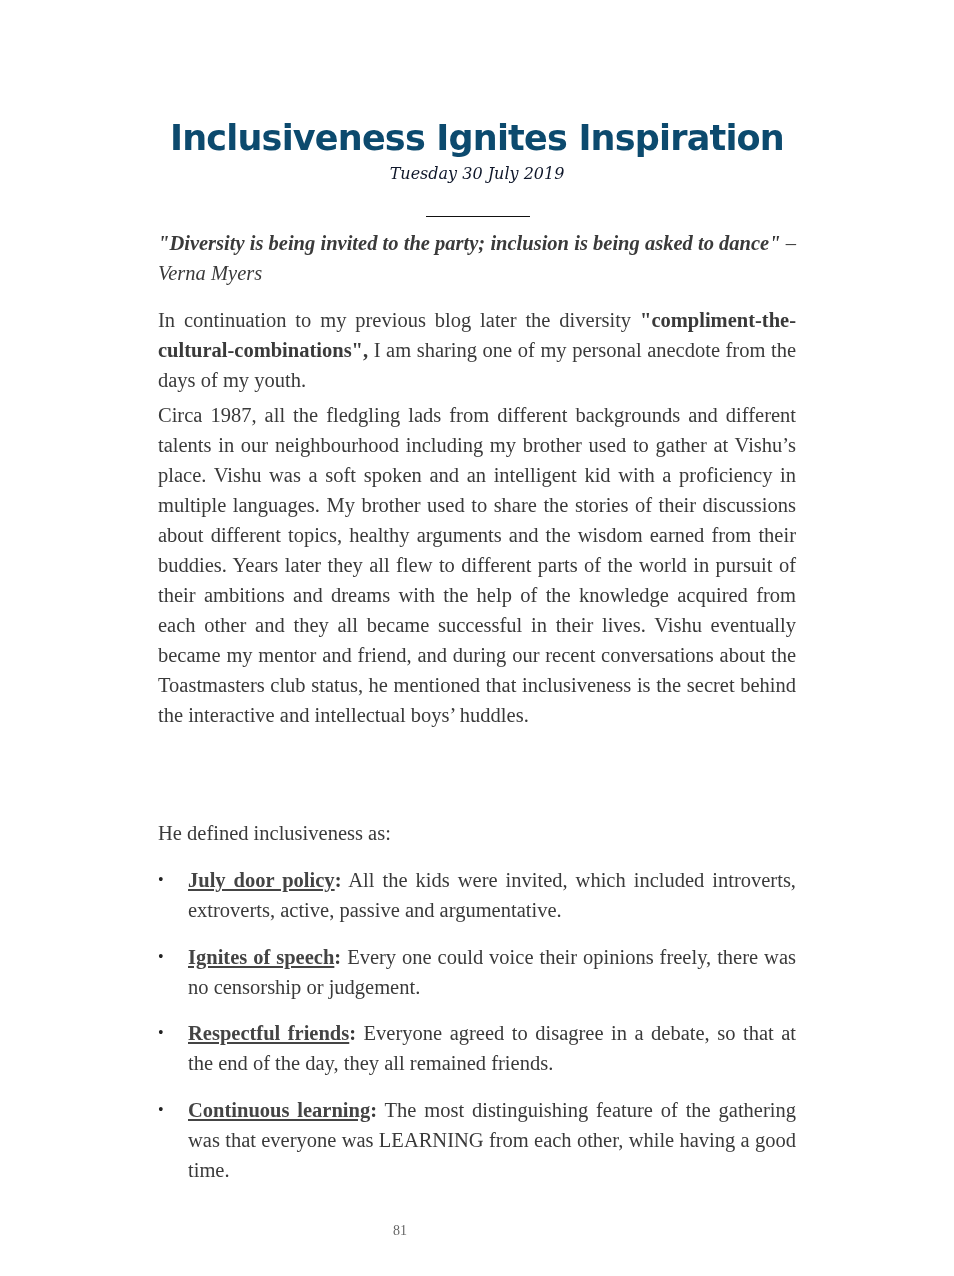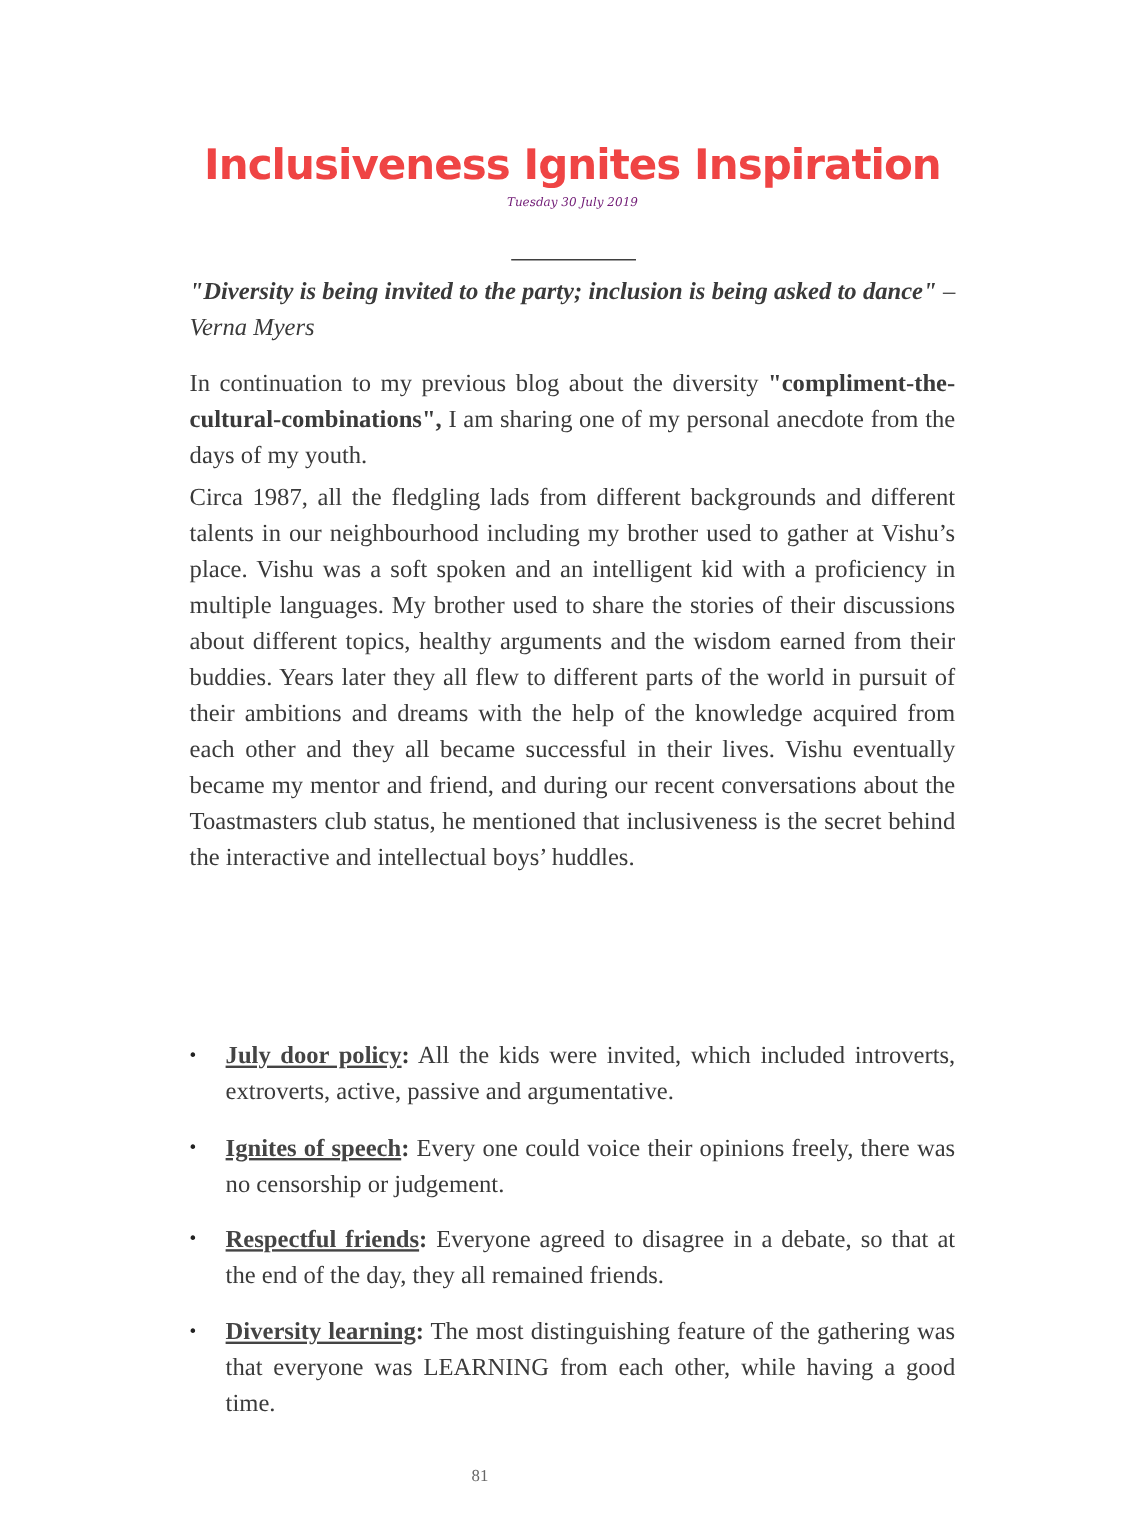--- a/index.html
+++ b/index.html
@@ -1,25 +1,25 @@
 <!DOCTYPE html>
 <html><head>
   <meta charset="utf-8">
   <style>
     html, body { margin: 0; padding: 0; background: #ffffff; }
     body { width: 954px; height: 1276px; position: relative; overflow: hidden; }
     .page { position: absolute; left: 0; top: 0; width: 954px; height: 1276px; background: #fff; }
     .title {
       position: absolute; left: 0; top: 118px; width: 954px; text-align: center;
       font-family: "DejaVu Sans", sans-serif; font-weight: bold; font-size: 35px;
-      color: #ef4444; letter-spacing: -0.8px; margin: 0;
+      color: #0c4a6e; letter-spacing: -0.8px; margin: 0;
     }
     .date {
       position: absolute; left: 0; top: 164px; width: 954px; text-align: center;
-      font-family: "DejaVu Serif", serif; font-style: italic; font-size: 10px; color: #701a75;
+      font-family: "DejaVu Serif", serif; font-style: italic; font-size: 16px; color: #0f172a;
     }
     .divider {
       position: absolute; left: 426px; top: 216px; width: 104px; height: 0;
       border-top: 1.5px solid #111;
     }
     .body-text {
       position: absolute; left: 158px; width: 638px;
       font-family: "Liberation Serif", serif; font-size: 20.5px; line-height: 30px;
       color: #3a3a3a; text-align: justify; margin: 0;
     }
@@ -48,38 +48,39 @@
 <body>
 
 <div class="page">
 
   <h1 class="title">Inclusiveness Ignites Inspiration</h1>
   <div class="date">Tuesday 30 July 2019</div>
   <div class="divider"></div>
 
   <p class="body-text quote"><b>"Diversity is being invited to the party; inclusion is being asked to dance"</b><span> – Verna Myers</span></p>
 
-  <p class="body-text p1"><span>In continuation to my previous blog about the diversity </span><b>"compliment-the-cultural-combinations",</b><span> I am sharing one of my personal anecdote from the days of my youth.</span></p>
+  <p class="body-text p1"><span>In continuation to my previous blog later the diversity </span><b>"compliment-the-cultural-combinations",</b><span> I am sharing one of my personal anecdote from the days of my youth.</span></p>
 
   <p class="body-text p2">Circa 1987, all the fledgling lads from different backgrounds and different talents in our neighbourhood including my brother used to gather at Vishu’s place. Vishu was a soft spoken and an intelligent kid with a proficiency in multiple languages. My brother used to share the stories of their discussions about different topics, healthy arguments and the wisdom earned from their buddies. Years later they all flew to different parts of the world in pursuit of their ambitions and dreams with the help of the knowledge acquired from each other and they all became successful in their lives. Vishu eventually became my mentor and friend, and during our recent conversations about the Toastmasters club status, he mentioned that inclusiveness is the secret behind the interactive and intellectual boys’ huddles.</p>
 
+  <p class="body-text p3">He defined inclusiveness as:</p>
 
   <ul class="bullets" style="top:0;">
     <li class="bullet b1">
       <span class="dot">•</span>
       <span class="txt"><span class="term">July door policy</span><span class="colon">:</span><span> All the kids were invited, which included introverts, extroverts, active, passive and argumentative.</span></span>
     </li>
     <li class="bullet b2">
       <span class="dot">•</span>
       <span class="txt"><span class="term">Ignites of speech</span><span class="colon">:</span><span> Every one could voice their opinions freely, there was no censorship or judgement.</span></span>
     </li>
     <li class="bullet b3">
       <span class="dot">•</span>
       <span class="txt"><span class="term">Respectful friends</span><span class="colon">:</span><span> Everyone agreed to disagree in a debate, so that at the end of the day, they all remained friends.</span></span>
     </li>
     <li class="bullet b4">
       <span class="dot">•</span>
-      <span class="txt"><span class="term">Diversity learning</span><span class="colon">:</span><span> The most distinguishing feature of the gathering was that everyone was LEARNING from each other, while having a good time.</span></span>
+      <span class="txt"><span class="term">Continuous learning</span><span class="colon">:</span><span> The most distinguishing feature of the gathering was that everyone was LEARNING from each other, while having a good time.</span></span>
     </li>
   </ul>
 
   <div class="page-number">81</div>
 </div>
 
 </body></html>

